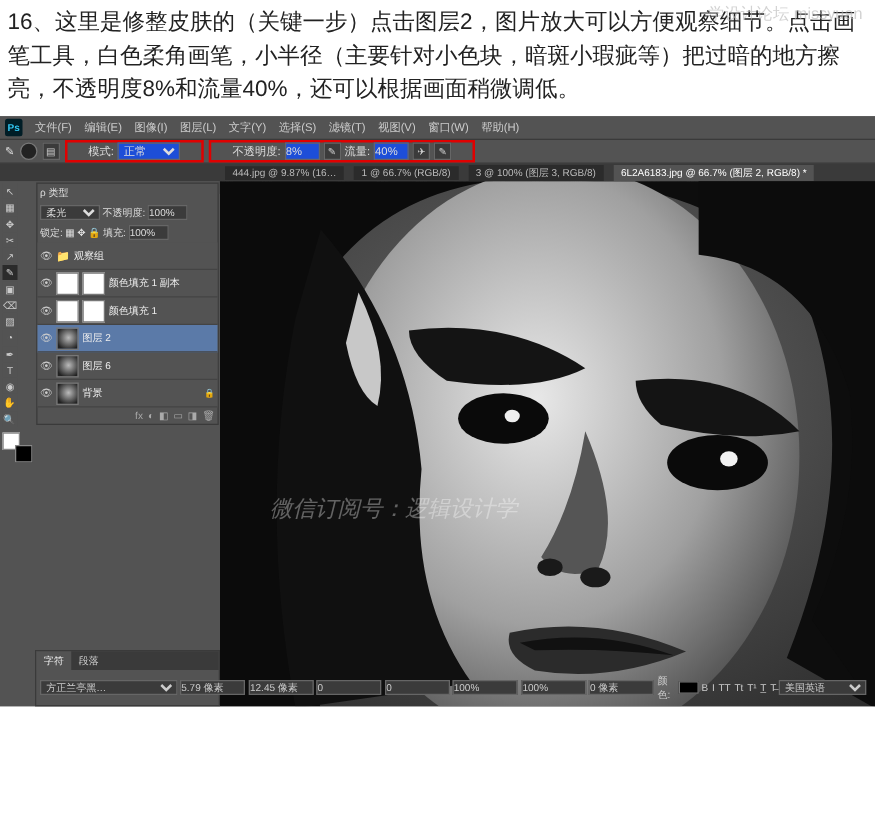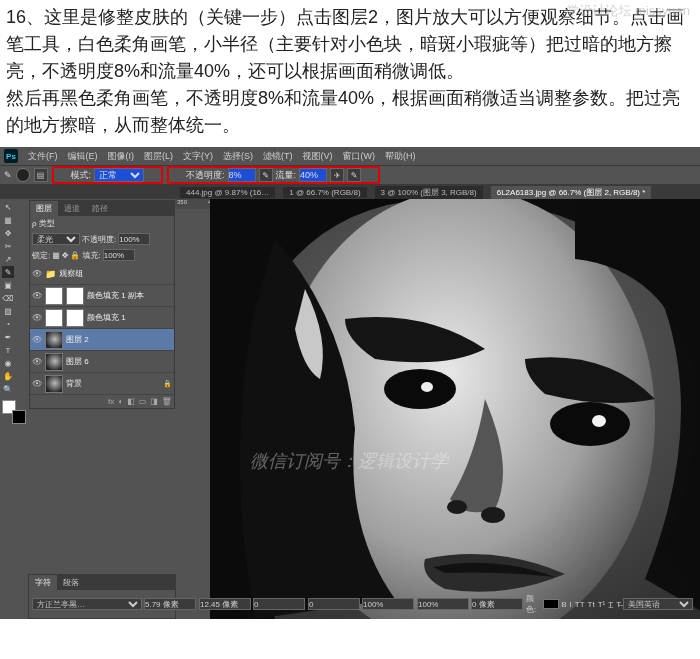--- a/index.html
+++ b/index.html
@@ -32,41 +32,40 @@
   .layer-opts select,.layer-opts input{background:#3b3b3b;color:#ddd;border:1px solid #666;font-size:8px;height:12px;}
   .layer-list{background:#535353;}
   .layer-row{display:flex;align-items:center;height:22px;border-bottom:1px solid #444;padding:0 2px;gap:3px;}
   .layer-row.sel{background:#5b7aa8;}
   .layer-row .eye{width:10px;font-size:8px;color:#ccc;}
   .layer-row .thumb{width:18px;height:18px;background:#222;border:1px solid #777;background-size:cover;}
   .layer-row .thumb.white{background:#fff;}
   .layer-row .thumb.face{background:radial-gradient(circle at 55% 45%, #bbb 0%, #222 80%);} 
   .layer-row .lname{font-size:8px;color:#eee;}
   .layer-bottom{display:flex;gap:4px;padding:2px;font-size:8px;color:#aaa;justify-content:flex-end;}
-  .canvas{flex:1;background:#2b2b2b;position:relative;overflow:hidden;margin-left:34px;}
+  .canvas{flex:1;background:#2b2b2b;position:relative;overflow:hidden;}
   .portrait{position:absolute;inset:0;}
   .portrait svg{width:100%;height:100%;display:block;}
   .char-panel{position:absolute;left:28px;bottom:0;width:148px;background:#535353;border:1px solid #3a3a3a;font-size:8px;color:#ccc;}
   .char-panel .tabs{display:flex;background:#3a3a3a;}
   .char-panel .tabs span{padding:2px 6px;}
   .char-panel .tabs span.on{background:#535353;color:#eee;}
   .char-body{padding:3px;display:flex;flex-direction:row;gap:2px;}
   .char-row{display:flex;gap:3px;align-items:center;}
   .char-row input,.char-row select{background:#3b3b3b;border:1px solid #666;color:#ccc;font-size:8px;height:12px;width:52px;}
   .watermark{position:absolute;left:40px;top:250px;color:rgba(255,255,255,.35);font-size:18px;font-style:italic;pointer-events:none;}
   .watermark2{position:absolute;right:10px;top:2px;color:rgba(180,180,180,.6);font-size:13px;pointer-events:none;}
   .opt-group{display:flex;align-items:center;gap:3px;}
   .icon-btn{width:14px;height:14px;border:1px solid #666;background:#3b3b3b;display:flex;align-items:center;justify-content:center;font-size:8px;color:#ccc;}
 </style>
 </head>
 <body>
 
 <div class="instructions">
   <p>16、这里是修整皮肤的（关键一步）点击图层2，图片放大可以方便观察细节。点击画笔工具，白色柔角画笔，小半径（主要针对小色块，暗斑小瑕疵等）把过暗的地方擦亮，不透明度8%和流量40%，还可以根据画面稍微调低。</p>
-  <p>然后再黑色柔角画笔，不透明度8%和流量40%，根据画面稍微适当调整参数。把过亮的地方擦暗，从而整体统一。</p>
 </div>
 <div class="watermark2">学设计论坛 missyuan</div>
 
 <div class="ps-app">
 
   <div class="ps-menubar">
     <span class="logo">Ps</span>
     <span>文件(F)</span>
     <span>编辑(E)</span>
     <span>图像(I)</span>
@@ -141,25 +140,20 @@
       <div class="tool">✋</div>
       <div class="tool">🔍</div>
       <div class="swatches">
         <div class="sw-fg"></div>
         <div class="sw-bg"></div>
       </div>
     </div>
 
     <div class="panel-col">
       <div class="panel">
-        <div class="tabs">
-          <span class="on">图层</span>
-          <span>通道</span>
-          <span>路径</span>
-        </div>
         <div class="layer-opts">
           <span>ρ 类型</span>
         </div>
         <div class="layer-opts">
           <select style="width:48px;"><option>柔光</option></select>
           <span>不透明度:</span>
           <input style="width: 32px;" value="100%">
         </div>
         <div class="layer-opts">
           <span>锁定:</span>

